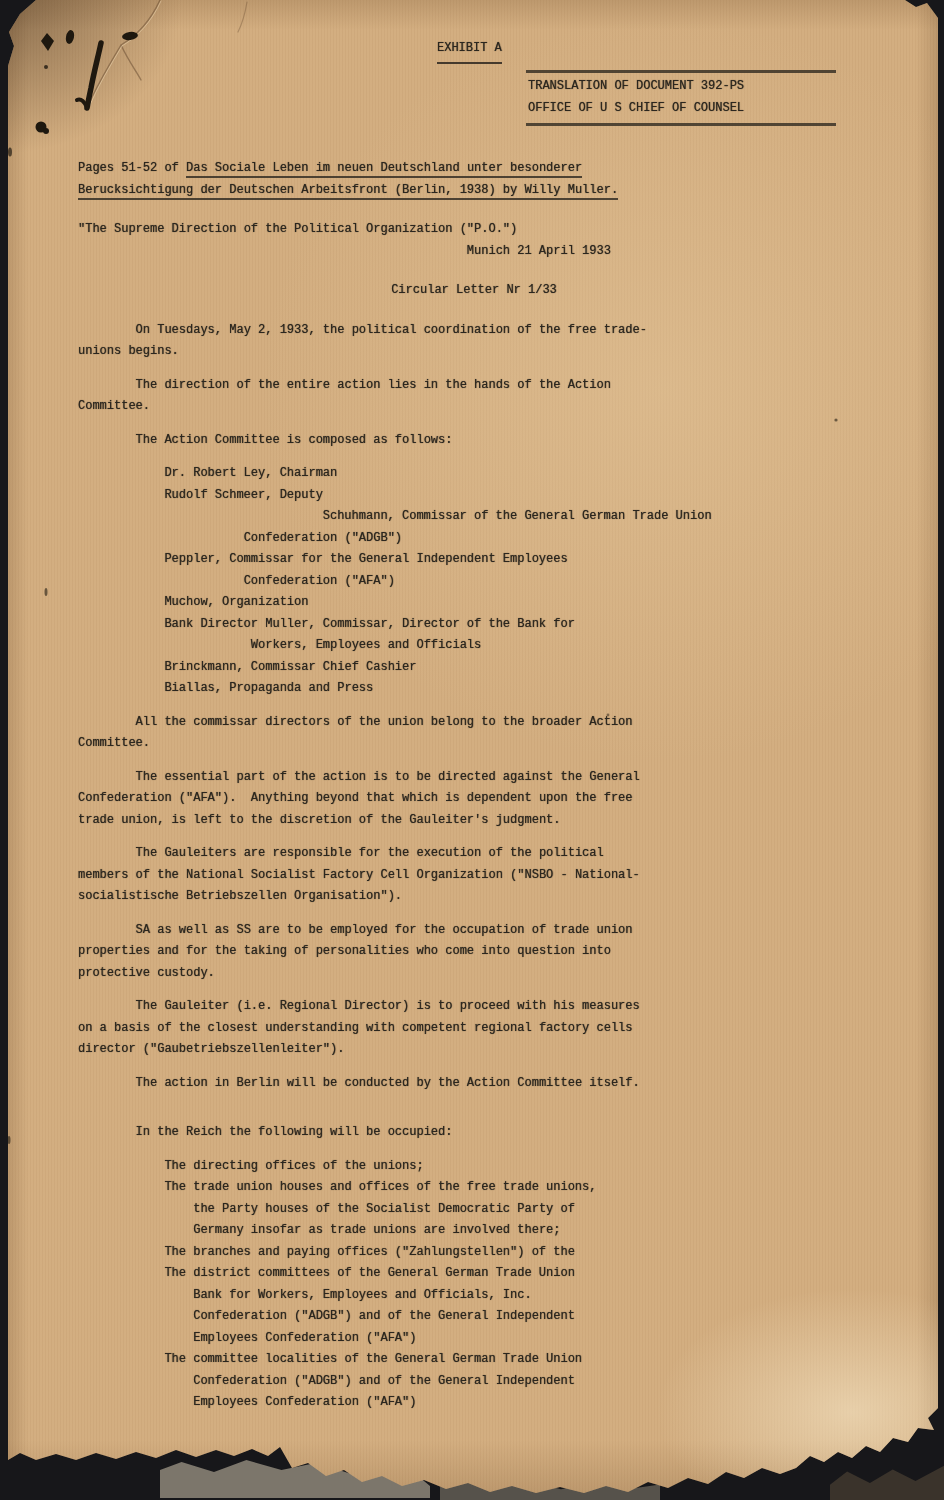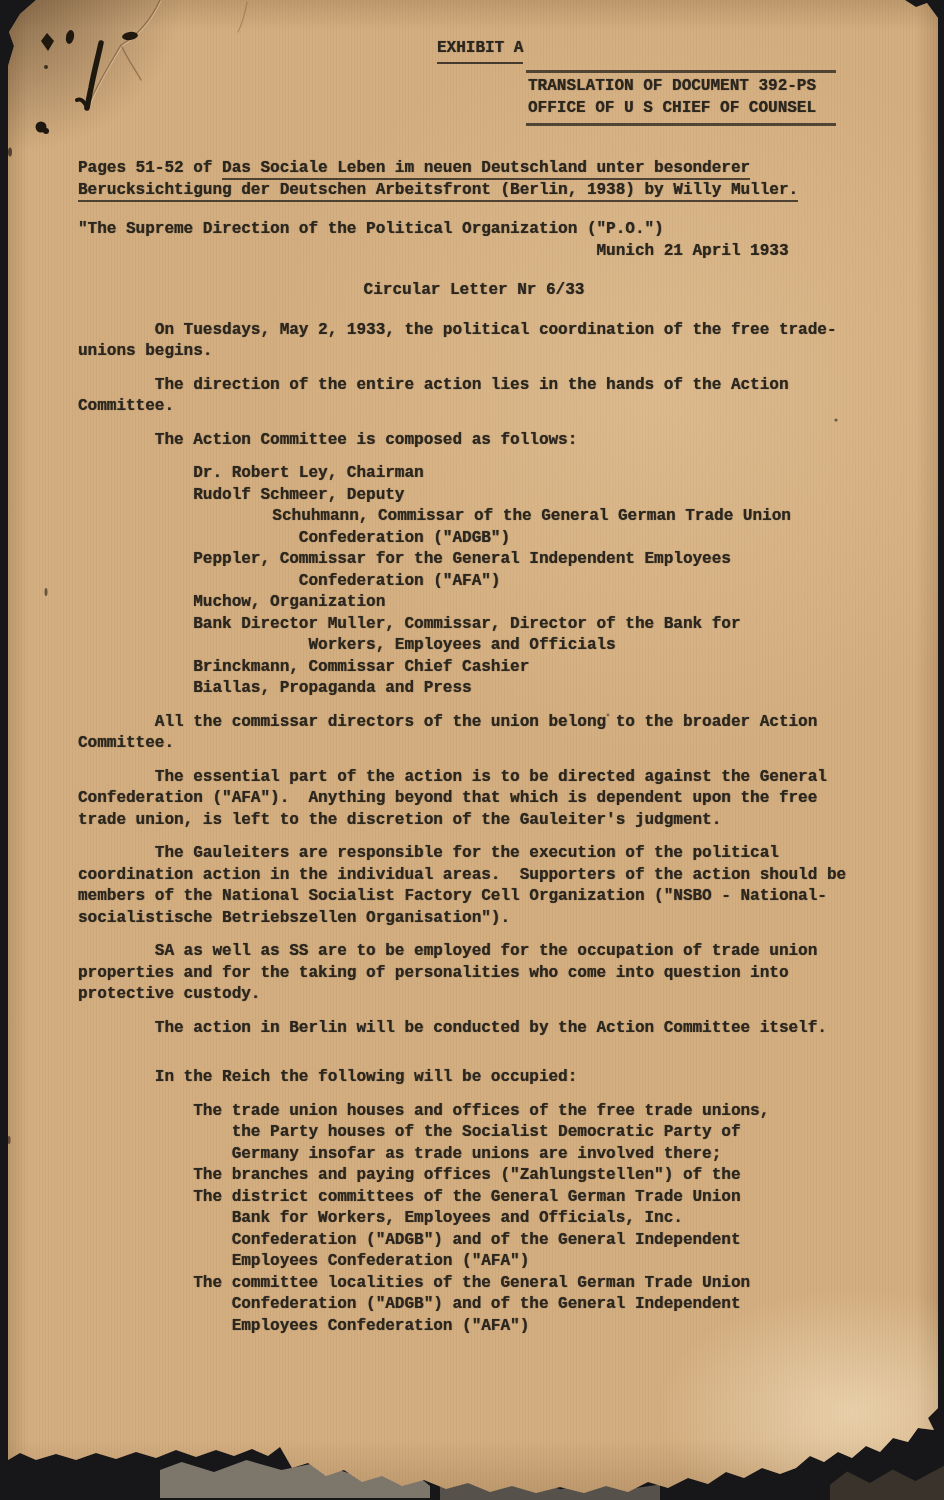--- a/index.html
+++ b/index.html
@@ -39,21 +39,21 @@
       424px 1480px, 402px 1486px, 382px 1476px, 362px 1482px, 344px 1470px,
       326px 1476px, 308px 1463px, 292px 1468px, 280px 1447px, 268px 1456px,
       252px 1449px, 234px 1456px, 216px 1450px, 196px 1457px, 176px 1450px,
       156px 1458px, 136px 1452px, 116px 1459px, 96px 1453px, 76px 1460px,
       56px 1454px, 36px 1460px, 20px 1453px, 8px 1460px,
       8px 66px, 14px 46px, 9px 32px, 20px 14px
     );
   }
   
   .ink{
-    color:#2b261e;font-weight:700;font-size:16px;line-height:21.5px;
+    color:#2b261e;font-weight:400;font-size:12px;line-height:21.5px;
     text-shadow:0 0 1px rgba(43,38,30,.7), .6px .4px 0 rgba(43,38,30,.25);
   }
   .tline{white-space:pre;}
   .u{border-bottom:2px solid rgba(43,38,30,.8);padding-bottom:1px;}
   .exhibit{
     position:absolute;left:437px;top:38px;
     border-bottom:2px solid rgba(43,38,30,.85);padding-bottom:2px;
   }
   .stamp{
     position:absolute;left:526px;top:70px;width:306px;
@@ -118,21 +118,21 @@
       <div>
         <div class="tline"><span>Pages 51-52 of </span><span class="u">Das Sociale Leben im neuen Deutschland unter besonderer</span></div>
         <div class="tline"><span class="u">Berucksichtigung der Deutschen Arbeitsfront (Berlin, 1938) by Willy Muller.</span></div>
       </div>
 
       <div class="letterhead">
         <div class="tline">"The Supreme Direction of the Political Organization ("P.O.")</div>
         <div class="tline dateline">Munich 21 April 1933</div>
       </div>
 
-      <div class="doc-title tline">Circular Letter Nr 6/33</div>
+      <div class="doc-title tline">Circular Letter Nr 1/33</div>
 
       <div class="body-flow">
           <div class="para first">
             <div class="tline" style="padding-left: 8ch;">On Tuesdays, May 2, 1933, the political coordination of the free trade-</div>
             <div class="tline" style="padding-left: 0ch;">unions begins.</div>
           </div>
           <div class="para">
             <div class="tline" style="padding-left: 8ch;">The direction of the entire action lies in the hands of the Action</div>
             <div class="tline" style="padding-left: 0ch;">Committee.</div>
           </div>
@@ -156,36 +156,41 @@
             <div class="tline" style="padding-left: 8ch;">All the commissar directors of the union belong to the broader Action</div>
             <div class="tline" style="padding-left: 0ch;">Committee.</div>
           </div>
           <div class="para">
             <div class="tline" style="padding-left: 8ch;">The essential part of the action is to be directed against the General</div>
             <div class="tline" style="padding-left: 0ch;">Confederation ("AFA").  Anything beyond that which is dependent upon the free</div>
             <div class="tline" style="padding-left: 0ch;">trade union, is left to the discretion of the Gauleiter's judgment.</div>
           </div>
           <div class="para">
             <div class="tline" style="padding-left: 8ch;">The Gauleiters are responsible for the execution of the political</div>
-            <div class="tline" style="padding-left: 0ch;">coordination action in the individual areas.  Supporters of the action should be</div>
             <div class="tline" style="padding-left: 0ch;">members of the National Socialist Factory Cell Organization ("NSBO - National-</div>
             <div class="tline" style="padding-left: 0ch;">socialistische Betriebszellen Organisation").</div>
           </div>
           <div class="para">
             <div class="tline" style="padding-left: 8ch;">SA as well as SS are to be employed for the occupation of trade union</div>
             <div class="tline" style="padding-left: 0ch;">properties and for the taking of personalities who come into question into</div>
             <div class="tline" style="padding-left: 0ch;">protective custody.</div>
           </div>
           <div class="para">
+            <div class="tline" style="padding-left: 8ch;">The Gauleiter (i.e. Regional Director) is to proceed with his measures</div>
+            <div class="tline" style="padding-left: 0ch;">on a basis of the closest understanding with competent regional factory cells</div>
+            <div class="tline" style="padding-left: 0ch;">director ("Gaubetriebszellenleiter").</div>
+          </div>
+          <div class="para">
             <div class="tline" style="padding-left: 8ch;">The action in Berlin will be conducted by the Action Committee itself.</div>
           </div>
           <div class="para big">
             <div class="tline" style="padding-left: 8ch;">In the Reich the following will be occupied:</div>
           </div>
           <div class="para">
+            <div class="tline" style="padding-left: 12ch;">The directing offices of the unions;</div>
             <div class="tline" style="padding-left: 12ch;">The trade union houses and offices of the free trade unions,</div>
             <div class="tline" style="padding-left: 16ch;">the Party houses of the Socialist Democratic Party of</div>
             <div class="tline" style="padding-left: 16ch;">Germany insofar as trade unions are involved there;</div>
             <div class="tline" style="padding-left: 12ch;">The branches and paying offices ("Zahlungstellen") of the</div>
             <div class="tline" style="padding-left: 12ch;">The district committees of the General German Trade Union</div>
             <div class="tline" style="padding-left: 16ch;">Bank for Workers, Employees and Officials, Inc.</div>
             <div class="tline" style="padding-left: 16ch;">Confederation ("ADGB") and of the General Independent</div>
             <div class="tline" style="padding-left: 16ch;">Employees Confederation ("AFA")</div>
             <div class="tline" style="padding-left: 12ch;">The committee localities of the General German Trade Union</div>
             <div class="tline" style="padding-left: 16ch;">Confederation ("ADGB") and of the General Independent</div>

